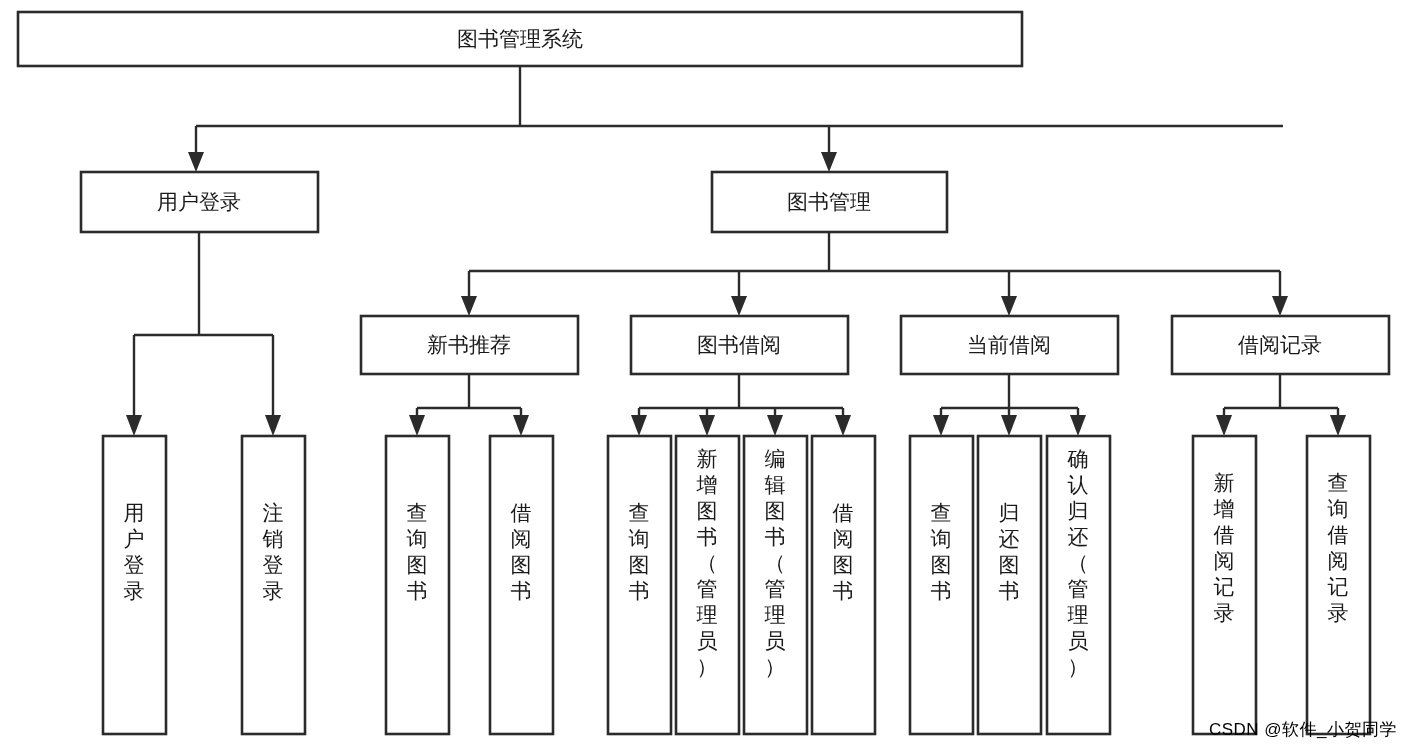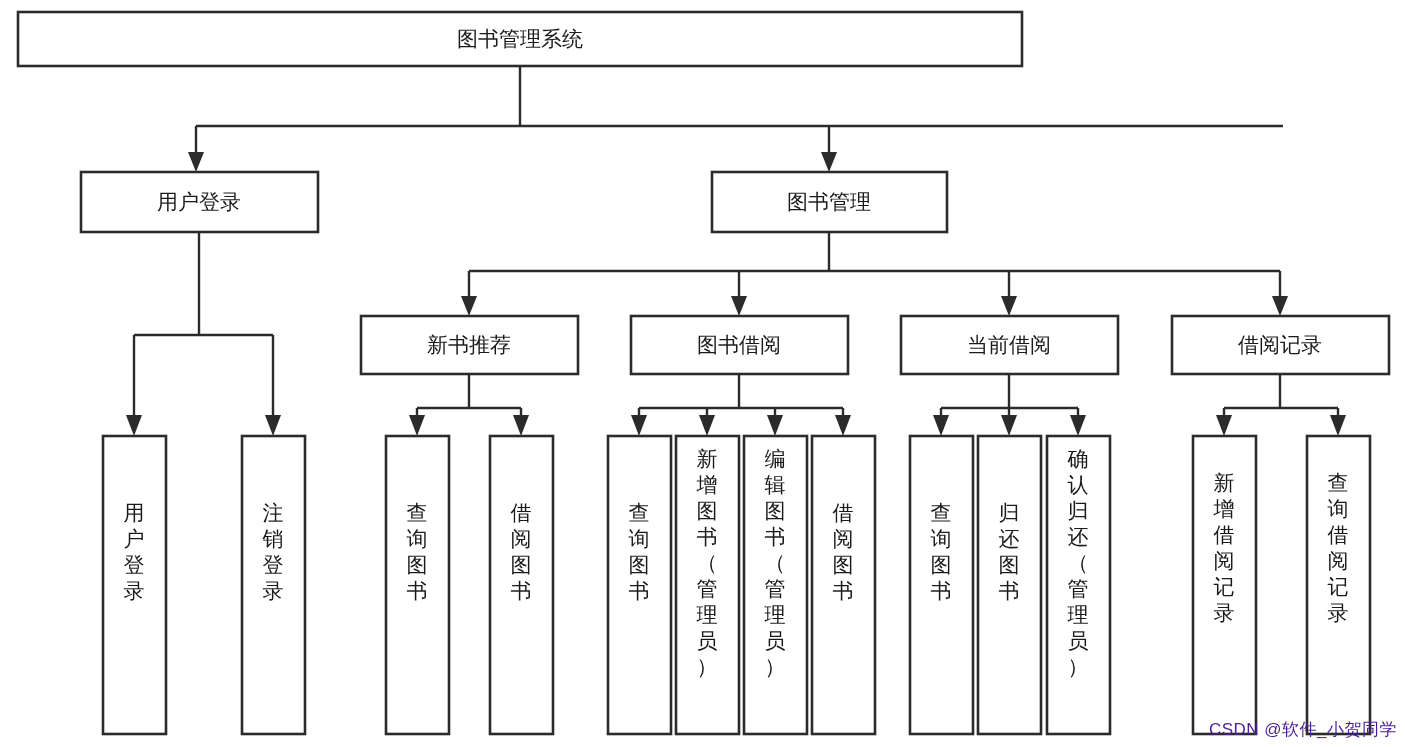--- a/index.html
+++ b/index.html
@@ -55,21 +55,21 @@
     font-size: 21px;
     fill: #1a1a1a;
     text-anchor: middle;
   }
   .watermark-text {
     position: absolute;
     right: 8px;
     bottom: 6px;
     font-family: "Liberation Sans", "DejaVu Sans", sans-serif;
     font-size: 17px;
-    color: #4c1d95;
+    color: #000000;
     letter-spacing: 0.5px;
     white-space: nowrap;
     user-select: none;
   }
 </style>
 </head>
 <body>
 
 <div id="diagram-root">
 

